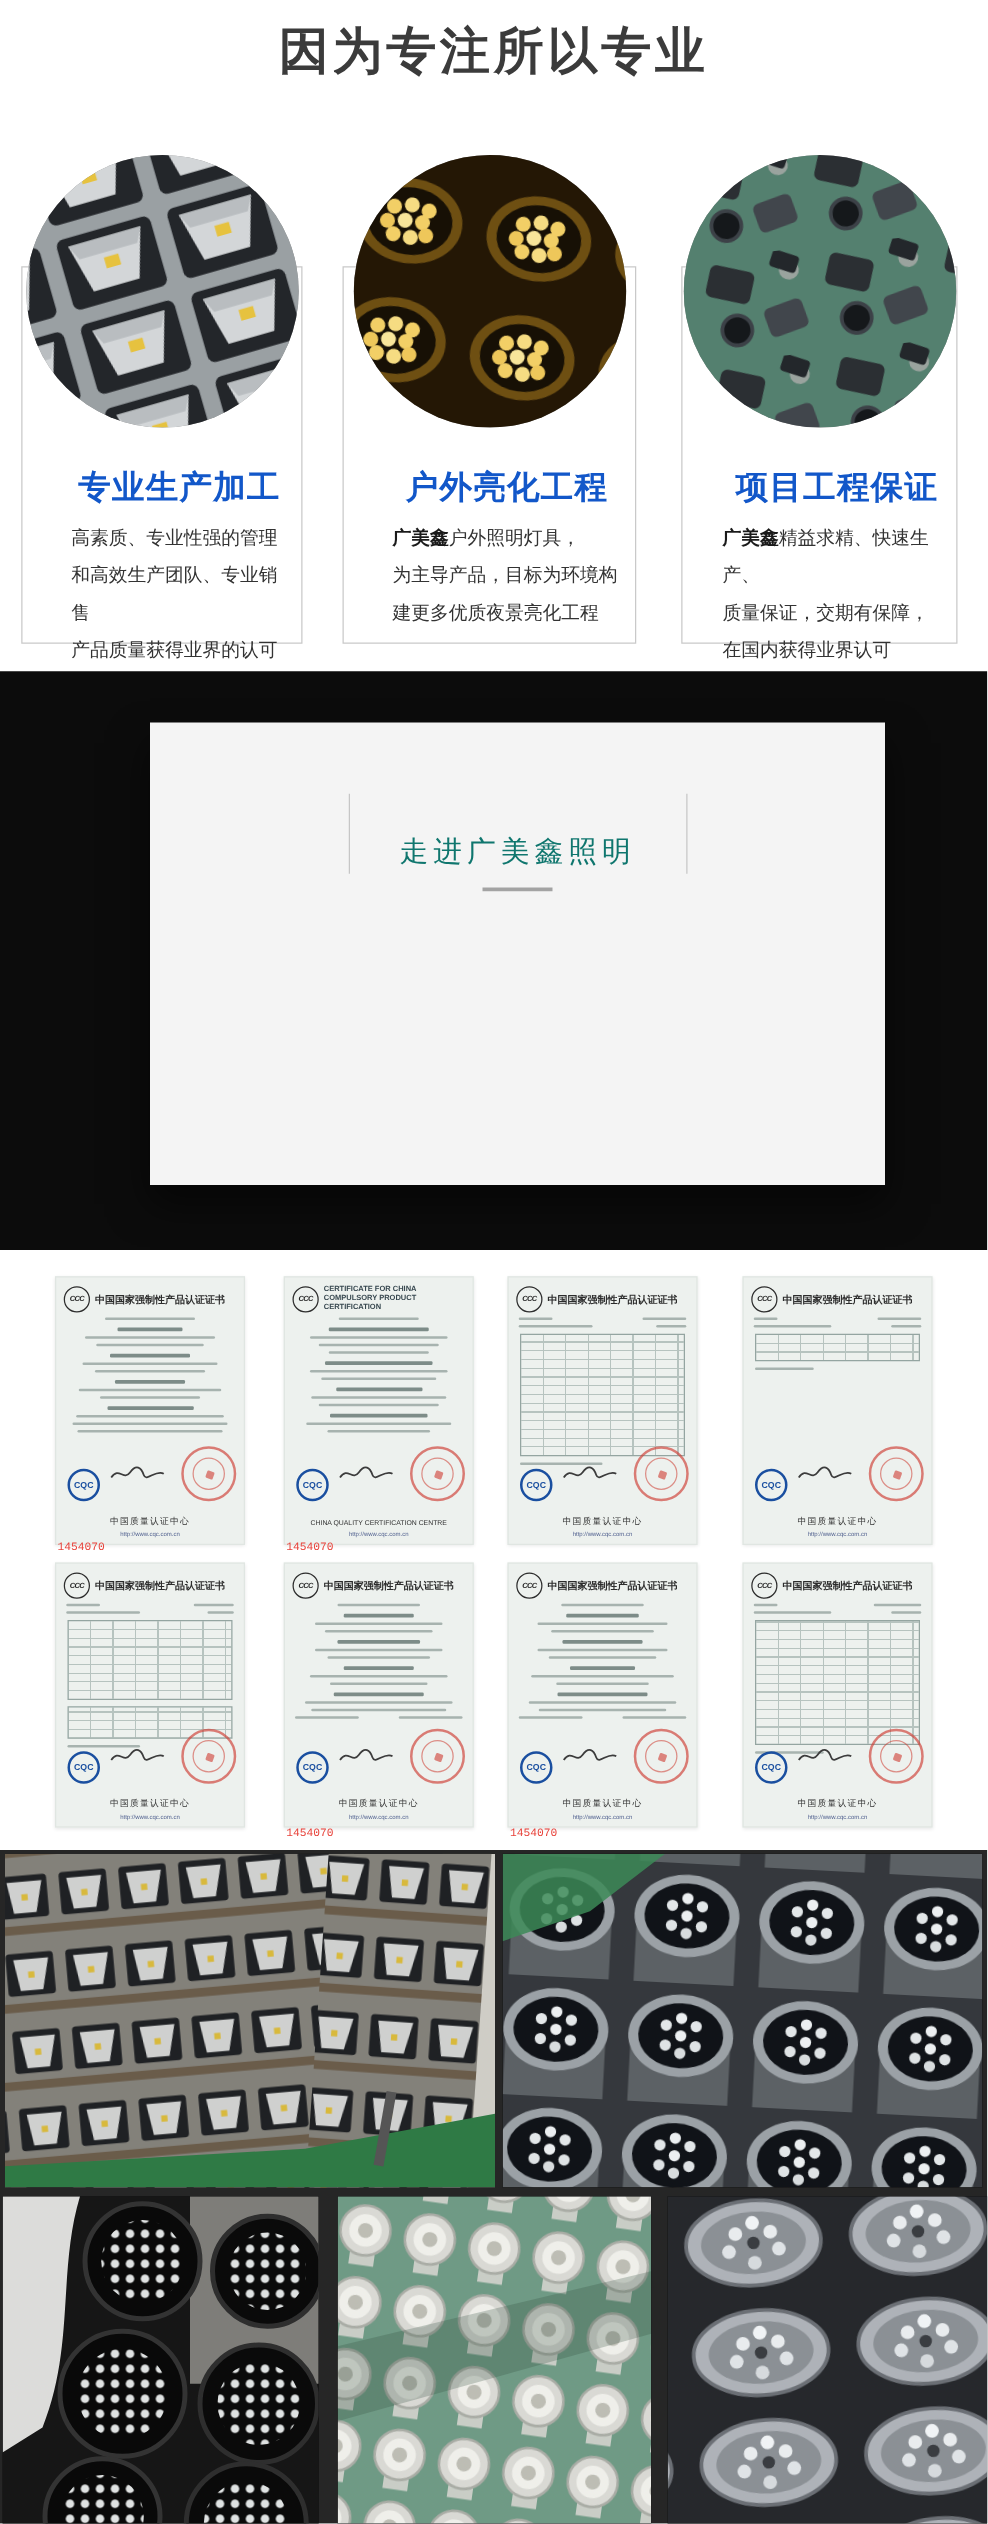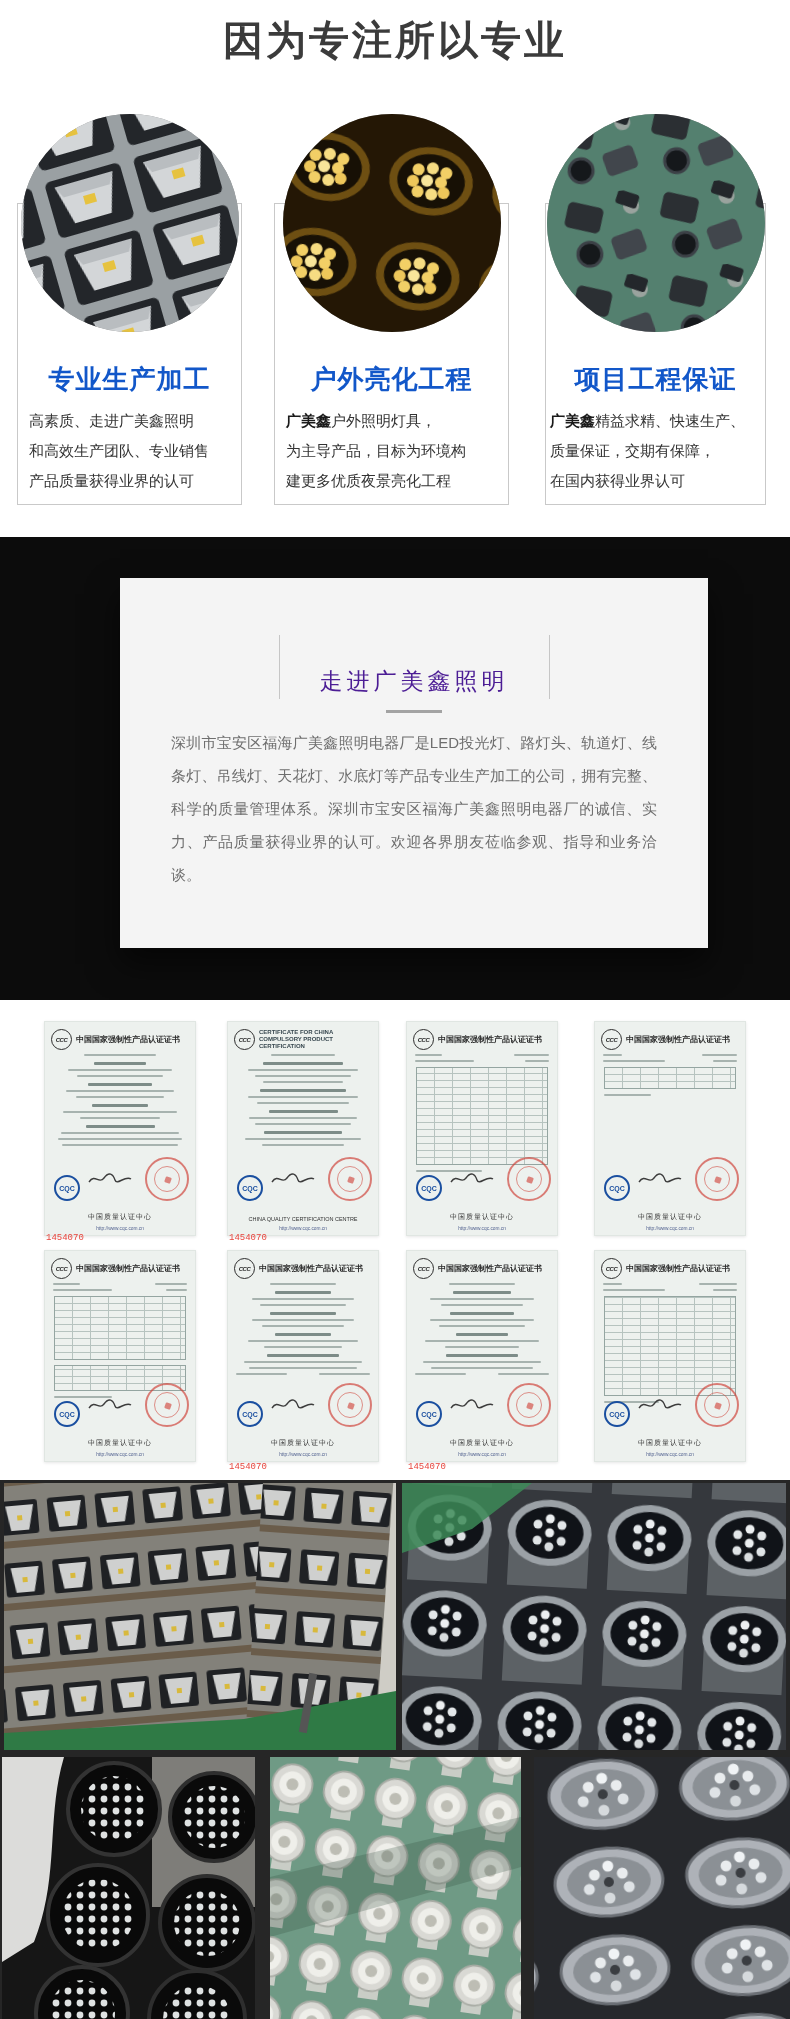--- a/index.html
+++ b/index.html
@@ -5,37 +5,37 @@
   html,body{margin:0;padding:0;background:#fff;}
   body{width:790px;font-family:"Liberation Sans","DejaVu Sans",sans-serif;}
   .page{position:relative;width:790px;height:2019px;background:#fff;overflow:hidden;}
 
   
   .hero{height:80px;display:flex;align-items:center;justify-content:center;}
   .hero h1{margin:0;font-size:40px;font-weight:bold;color:#3b3b3b;letter-spacing:3px;}
 
   
   .features{position:relative;height:457px;background:#fff;}
-  .feature{position:absolute;top:123px;height:302px;border:1px solid #c9c9c9;background:#fff;box-sizing:border-box;}
+  .feature{position:absolute;top:133px;height:302px;border:1px solid #c9c9c9;background:#fff;box-sizing:border-box;padding-left:28px;}
   .f0{left:17px;width:225px;}
   .f1{left:274px;width:235px;}
   .f2{left:545px;width:221px;}
   .fcircle{position:absolute;top:-90px;left:50%;transform:translateX(-50%);width:218px;height:218px;border-radius:50%;overflow:hidden;background:#888;}
   .fcircle svg{width:100%;height:100%;display:block;}
   .fhead{margin-top:158px;text-align:center;font-size:26px;font-weight:bold;color:#1257c9;letter-spacing:1px;}
   .fbody{margin-top:9px;padding:0 11px;font-size:15px;line-height:30px;color:#333;}
   .f2 .fbody{text-align:left;padding:0 4px;}
   .brand{font-weight:bold;color:#1a1a1a;}
 
   
   .about{position:relative;height:463px;background:#0c0c0c;}
   .card{position:absolute;left:120px;top:41px;width:588px;height:370px;background:#f4f4f4;box-shadow:0 16px 30px rgba(0,0,0,.55);}
   .card-titlerow{margin-top:57px;display:flex;justify-content:center;align-items:flex-end;gap:40px;}
   .vbar{width:1px;height:64px;background:#c6c6c6;}
-  .about-title{font-size:23px;color:#4c1d95;letter-spacing:4px;padding-bottom:2px;}
+  .about-title{font-size:23px;color:#0f766e;letter-spacing:4px;padding-bottom:2px;}
   .card-underline{width:56px;height:3px;background:#a3a3a3;margin:11px auto 0;}
   .card-headline{margin-top:15px;text-align:center;font-size:21px;color:#383838;letter-spacing:.5px;}
   .card-para{margin:13px auto 0;width:486px;font-size:15px;line-height:33px;color:#6e6e6e;text-align:justify;}
 
   
   .certs{position:relative;height:480px;background:#fff;}
   .cert{position:absolute;width:152px;background:#edf1ee;border:1px solid #e0e6e2;box-shadow:0 1px 3px rgba(0,0,0,.10);box-sizing:border-box;padding:7px 6px;overflow:hidden;}
   .r1{top:21px;height:215px;}
   .r2{top:250px;height:212px;}
   .cx1{left:44px;} .cx2{left:227px;} .cx3{left:406px;} .cx4{left:594px;}
@@ -94,21 +94,21 @@
               <polygon points="12,10 72,10 60,50 22,50" fill="#d3d6d8"></polygon>
               <polygon points="12,10 72,10 66,22 18,22" fill="#b9bdc0"></polygon>
               <rect x="37" y="26" width="12" height="9" fill="#e6c23f"></rect>
             </pattern>
           </defs>
           <rect width="218" height="218" fill="url(#fl)"></rect>
         </svg>
       </div>
       <div class="fhead">专业生产加工</div>
       <div class="fbody">
-        <span class="brand"></span><span>高素质、走进广美鑫照明</span><br>
+        <span class="brand"></span><span>高素质、专业性强的管理</span><br>
         <span>和高效生产团队、专业销售</span><br>
         <span>产品质量获得业界的认可</span>
       </div>
     </div>
 
     <div class="feature f1">
       <div class="fcircle">
         <svg viewBox="0 0 218 218" preserveAspectRatio="xMidYMid slice">
           <defs>
             <pattern id="pl" width="104" height="96" patternUnits="userSpaceOnUse" patternTransform="rotate(8)">
@@ -163,21 +163,20 @@
   </div>
 
   <div class="about">
     <div class="card">
       <div class="card-titlerow">
         <span class="vbar"></span>
         <span class="about-title">走进广美鑫照明</span>
         <span class="vbar"></span>
       </div>
       <div class="card-underline"></div>
-      <div class="card-para">深圳市宝安区福海广美鑫照明电器厂是LED投光灯、路灯头、轨道灯、线条灯、吊线灯、天花灯、水底灯等产品专业生产加工的公司，拥有完整、科学的质量管理体系。深圳市宝安区福海广美鑫照明电器厂的诚信、实力、产品质量获得业界的认可。欢迎各界朋友莅临参观、指导和业务洽谈。</div>
     </div>
   </div>
 
   <div class="certs">
 
     <div class="cert r1 cx1">
       <div class="cert-head">
           <span class="ccc">CCC</span>
         <span class="cert-title">中国国家强制性产品认证证书</span>
         </div>

